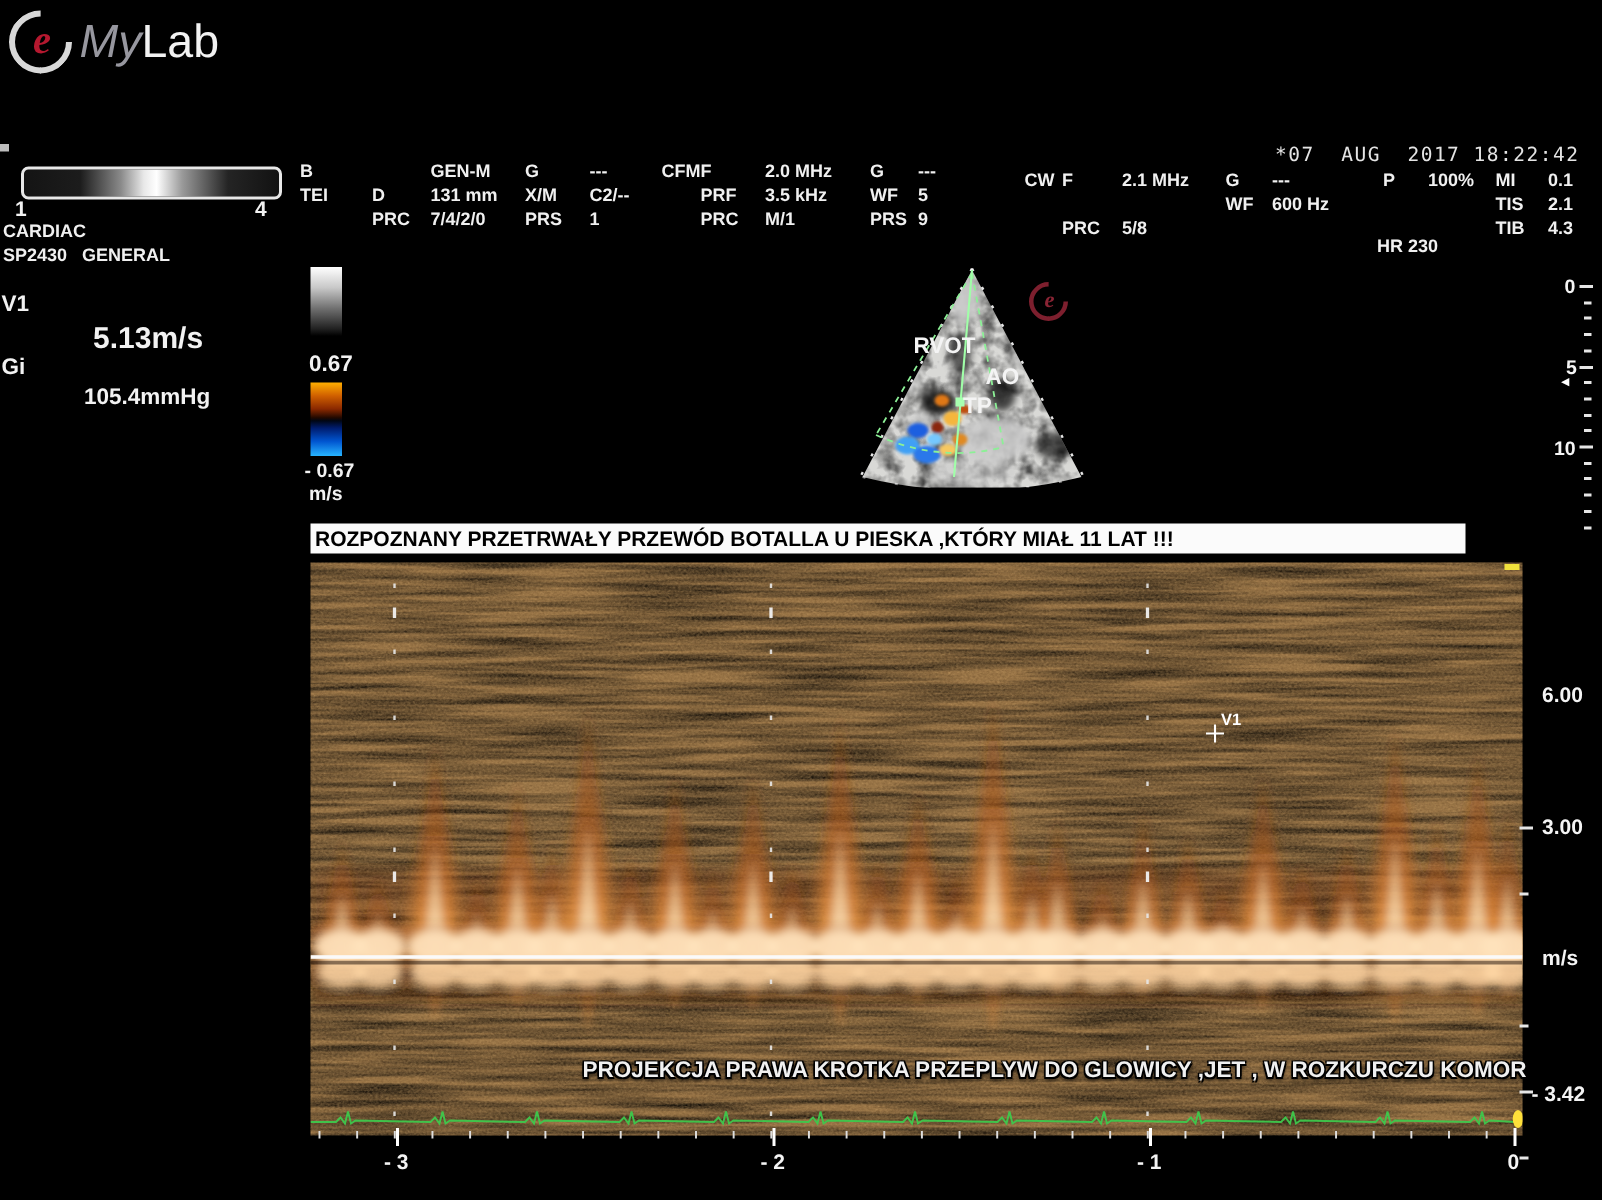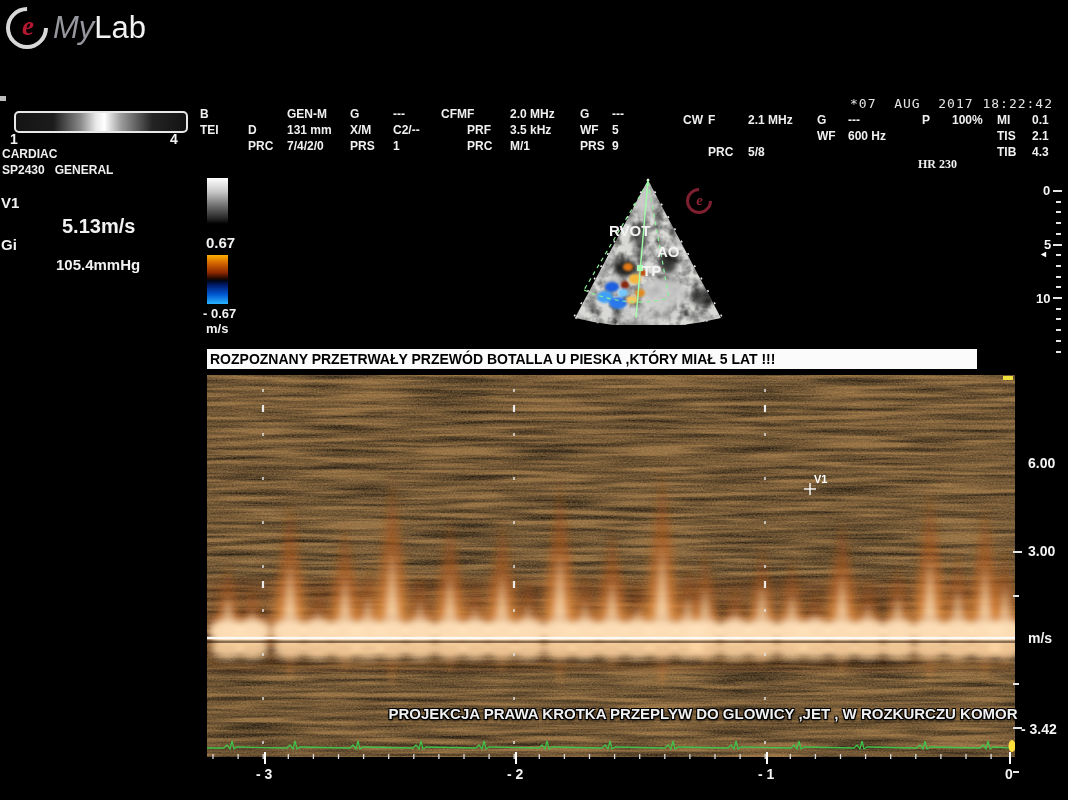--- a/index.html
+++ b/index.html
@@ -56,21 +56,21 @@
     <span class="e-ring">
         <span class="e-chr">e</span>
       </span>
     <span class="l-my">My</span>
     <span class="l-lab">Lab</span>
   </div>
   <div class="abs mono" style="left:850px;top:96px;letter-spacing:1px;">*07  AUG  2017 18:22:42</div>
   <div class="abs" style="left:0;top:96px;width:6px;height:5px;background:#bdbdbd;"></div>
 
   <div id="param-bar" class="abs ptxt"><div class="pcol" style="width: 48px;"><span>B</span><span>TEI</span><span>&nbsp;</span></div><div class="pcol" style="width: 39px;"><span>&nbsp;</span><span>D</span><span>PRC</span></div><div class="pcol" style="width: 63px;"><span>GEN-M</span><span>131 mm</span><span>7/4/2/0</span></div><div class="pcol" style="width: 43px;"><span>G</span><span>X/M</span><span>PRS</span></div><div class="pcol" style="width: 48px;"><span>---</span><span>C2/--</span><span>1</span></div><div class="pcol" style="width: 26px;"><span>CFM</span><span>&nbsp;</span><span>&nbsp;</span></div><div class="pcol" style="width: 43px;"><span>F</span><span>PRF</span><span>PRC</span></div><div class="pcol" style="width: 70px;"><span>2.0 MHz</span><span>3.5 kHz</span><span>M/1</span></div><div class="pcol" style="width: 32px;"><span>G</span><span>WF</span><span>PRS</span></div><div class="pcol" style="width: 71px;"><span>---</span><span>5</span><span>9</span></div><div class="pcol g2" style="width: 25px;"><span>CW</span><span>&nbsp;</span><span>&nbsp;</span></div><div class="pcol g2" style="width: 40px;"><span>F</span><span>&nbsp;</span><span>PRC</span></div><div class="pcol g2" style="width: 69px;"><span>2.1 MHz</span><span>&nbsp;</span><span>5/8</span></div><div class="pcol g2" style="width: 31px;"><span>G</span><span>WF</span><span>&nbsp;</span></div><div class="pcol g2" style="width: 74px;"><span>---</span><span>600 Hz</span><span>&nbsp;</span></div><div class="pcol g2" style="width: 30px;"><span>P</span><span>&nbsp;</span><span>&nbsp;</span></div><div class="pcol g2" style="width: 45px;"><span>100%</span><span>&nbsp;</span><span>&nbsp;</span></div><div class="pcol g2" style="width: 35px;"><span>MI</span><span>TIS</span><span>TIB</span></div><div class="pcol g2" style="width: 36px;"><span>0.1</span><span>2.1</span><span>4.3</span></div></div>
-  <div class="abs ptxt" style="left:918px;top:156px;font-family:Liberation Serif, serif;">HR 230</div>
+  <div class="abs ptxt" style="left:918px;top:156px;">HR 230</div>
 
   <div id="tgc-bar" class="abs"></div>
   <div class="abs wlab" style="left:10px;top:131px;font-size:14px;">1</div>
   <div class="abs wlab" style="left:170px;top:131px;font-size:14px;">4</div>
   <div class="abs ptxt" style="left:2px;top:146px;">CARDIAC</div>
   <div class="abs ptxt" style="left:2px;top:162px;">SP2430   GENERAL</div>
   <div class="abs wlab" style="left:1px;top:194px;font-size:15px;">V1</div>
   <div class="abs wlab" style="left:62px;top:215px;font-size:20px;">5.13m/s</div>
   <div class="abs wlab" style="left:1px;top:236px;font-size:15px;">Gi</div>
   <div class="abs wlab" style="left:56px;top:256px;font-size:15px;">105.4mmHg</div>
@@ -146,21 +146,21 @@
   <div id="watermark" class="abs">
       <span>e</span>
     </div>
 
   <div class="abs depth-lab" style="left:1043px;top:183px;">0</div>
   <div class="abs depth-lab" style="left:1044px;top:237px;">5</div>
   <div class="abs depth-lab" style="left:1036px;top:291px;">10</div>
   <div id="focus-arrow" class="abs">◄</div>
 
   <div id="banner" class="abs">
-    <span>ROZPOZNANY PRZETRWAŁY PRZEWÓD BOTALLA U PIESKA ,KTÓRY MIAŁ 5 LAT !!!</span>
+    <span>ROZPOZNANY PRZETRWAŁY PRZEWÓD BOTALLA U PIESKA ,KTÓRY MIAŁ 11 LAT !!!</span>
   </div>
 
   <svg id="spec-svg" class="abs" style="left:207px;top:375px;background:#000;" width="808" height="382" viewBox="0 0 808 382">
     <defs>
       <linearGradient id="burstG" x1="0" y1="0" x2="0" y2="1">
         <stop offset="0" stop-color="#8a3c10" stop-opacity="0.12"></stop>
         <stop offset="0.45" stop-color="#b35a1c" stop-opacity="0.5"></stop>
         <stop offset="0.8" stop-color="#e89240" stop-opacity="0.85"></stop>
         <stop offset="1" stop-color="#ffc070" stop-opacity="0.95"></stop>
       </linearGradient>

